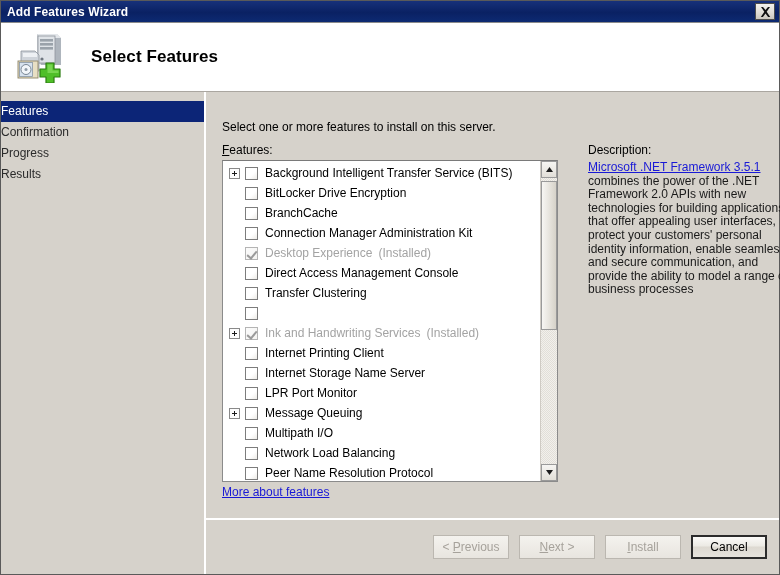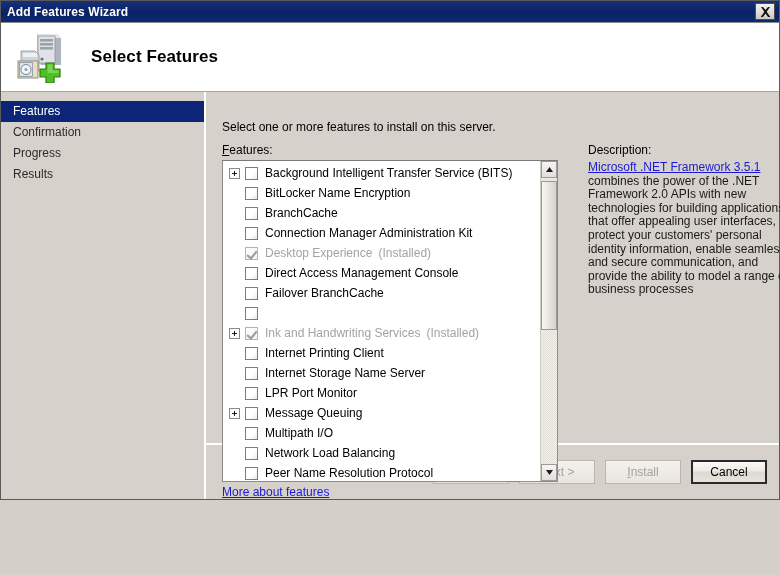--- a/index.html
+++ b/index.html
@@ -6,21 +6,21 @@
     margin: 0; padding: 0;
     width: 780px; height: 575px;
     background: #d4d0c8;
     font-family: "Liberation Sans", sans-serif;
     overflow: hidden;
   }
   * { box-sizing: border-box; }
 
   #window {
     position: relative;
-    width: 780px; height: 500px;
+    width: 780px; height: 575px;
     background: #5eead4;
     border: 1px solid #5a5a5a;
     display: flex; flex-direction: column;
   }
 
   
   #titlebar {
     height: 22px; flex: 0 0 22px;
     background: #0b2566;
     background: linear-gradient(to bottom, #17317a 0%, #0a2163 55%, #0d2a72 100%);
@@ -70,21 +70,20 @@
 
   
   #sidebar {
     width: 205px; flex: 0 0 205px;
     background: #d6d2cb;
     border-right: 2px solid #ffffff;
     padding-top: 9px;
   }
   .side-item {
     height: 21px; line-height: 21px;
-    padding-left: 12px;
     font-size: 12px;
     color: #2b2b2b;
     cursor: default;
     white-space: nowrap;
   }
   .side-item.active {
     background: #0c2577;
     color: #ffffff;
     margin-right: 0;
   }
@@ -327,21 +326,21 @@
             <div class="listbox">
               <div class="list-items" id="feature-rows">
                   <div class="row">
                     <span class="expander"></span>
                     <span class="cbx"></span>
                     <span class="label">Background Intelligent Transfer Service (BITS)</span>
                   </div>
                   <div class="row">
                     <span class="expander hidden"></span>
                     <span class="cbx"></span>
-                    <span class="label">BitLocker Name Encryption</span>
+                    <span class="label">BitLocker Drive Encryption</span>
                   </div>
                   <div class="row">
                     <span class="expander hidden"></span>
                     <span class="cbx"></span>
                     <span class="label">BranchCache</span>
                   </div>
                   <div class="row">
                     <span class="expander hidden"></span>
                     <span class="cbx"></span>
                     <span class="label">Connection Manager Administration Kit</span>
@@ -353,21 +352,21 @@
                     <span class="suffix">(Installed)</span>
                   </div>
                   <div class="row">
                     <span class="expander hidden"></span>
                     <span class="cbx"></span>
                     <span class="label">Direct Access Management Console</span>
                   </div>
                   <div class="row">
                     <span class="expander hidden"></span>
                     <span class="cbx"></span>
-                    <span class="label">Failover BranchCache</span>
+                    <span class="label">Transfer Clustering</span>
                   </div>
                   <div class="row">
                     <span class="expander hidden"></span>
                     <span class="cbx"></span>
                   </div>
                   <div class="row greyed">
                     <span class="expander"></span>
                     <span class="cbx checked disabled"></span>
                     <span class="label">Ink and Handwriting Services</span>
                     <span class="suffix">(Installed)</span>

